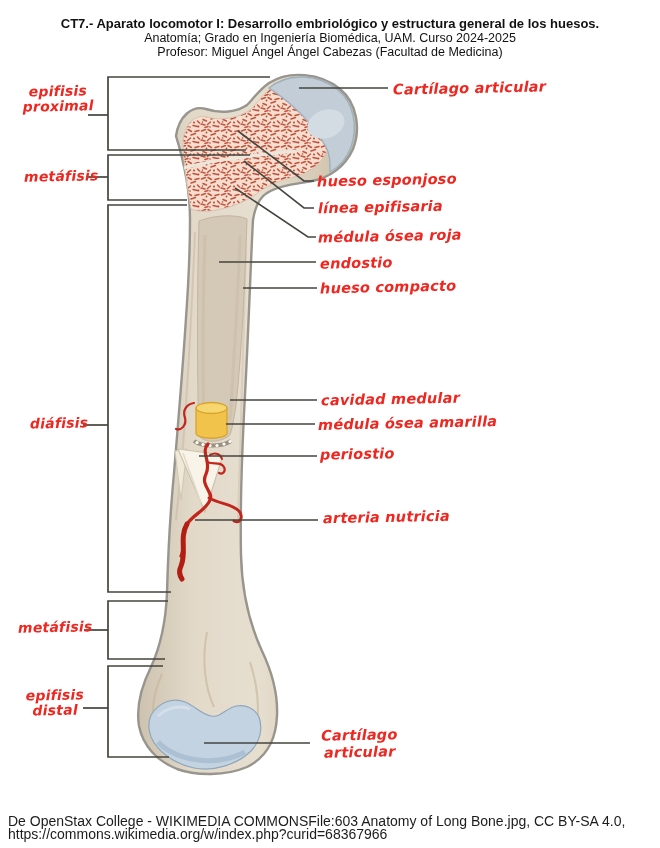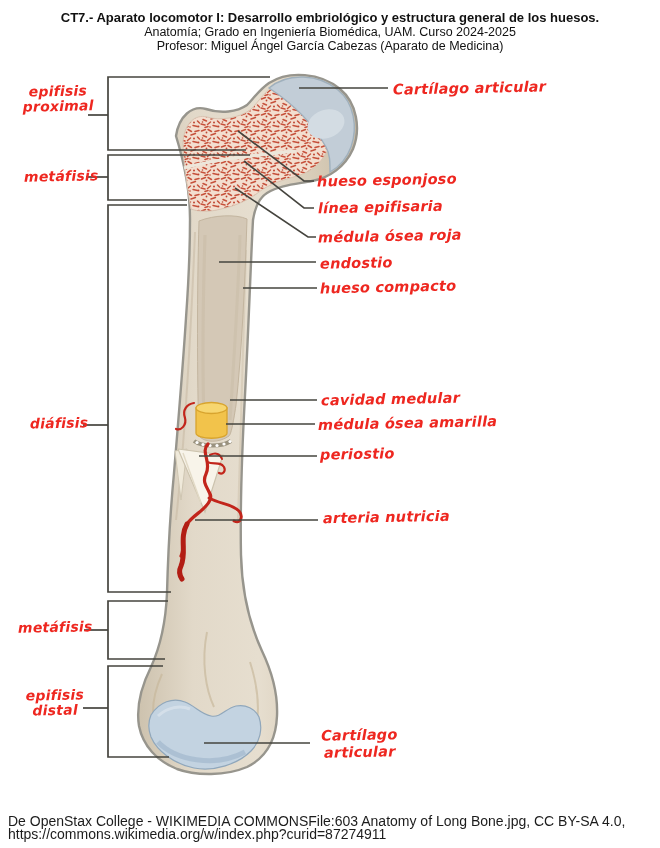--- a/index.html
+++ b/index.html
@@ -1,36 +1,36 @@
 <!DOCTYPE html>
 <html><head>
 <meta charset="utf-8">
 <style>
   html,body{margin:0;padding:0;background:#ffffff;}
   .page{position:relative;width:660px;height:848px;background:#ffffff;overflow:hidden;
         font-family:"Liberation Sans",sans-serif;}
-  .hdr{position:absolute;top:10px;left:0;width:660px;text-align:center;color:#111;}
+  .hdr{position:absolute;top:16px;left:0;width:660px;text-align:center;color:#111;}
   .hdr .t1{font-size:13px;font-weight:bold;line-height:15px;}
   .hdr .t2{font-size:12.5px;line-height:14px;}
   .fig{position:absolute;top:0;left:0;}
   .hw{position:absolute;color:#ee2720;font-family:"DejaVu Sans",sans-serif;
       font-style:italic;font-weight:700;white-space:pre-line;transform:rotate(-1.2deg);}
   .hw-r{font-size:14.5px;letter-spacing:.2px;line-height:17px;}
   .hw-l{font-size:14px;letter-spacing:.2px;line-height:15px;text-align:center;}
   .ftr{position:absolute;left:8px;top:815px;color:#1c1c1c;font-size:14px;line-height:12.5px;}
 </style>
 </head>
 <body>
 
 <div class="page">
 
   <div class="hdr">
     <div class="t1">CT7.- Aparato locomotor I:  Desarrollo embriológico y estructura general de los huesos.</div>
     <div class="t2">Anatomía; Grado en Ingeniería Biomédica, UAM. Curso 2024-2025</div>
-    <div class="t2">Profesor: Miguel Ángel García Cabezas (Aparato de Medicina)</div>
+    <div class="t2">Profesor: Miguel Ángel Ángel Cabezas (Facultad de Medicina)</div>
   </div>
 
   <svg class="fig" width="660" height="848" viewBox="0 0 660 848">
     <defs>
       <linearGradient id="boneg" x1="0" y1="0" x2="1" y2="0">
         <stop offset="0" stop-color="#cdc2ae"></stop>
         <stop offset="0.25" stop-color="#e2d9c9"></stop>
         <stop offset="0.55" stop-color="#e6decf"></stop>
         <stop offset="0.8" stop-color="#d8ccb8"></stop>
         <stop offset="1" stop-color="#c9bca6"></stop>
@@ -178,16 +178,16 @@
   <div class="hw hw-r" style="left:320px;top:279px;">hueso compacto</div>
   <div class="hw hw-r" style="left:321px;top:391px;">cavidad medular</div>
   <div class="hw hw-r" style="left:318px;top:415px;">médula ósea amarilla</div>
   <div class="hw hw-r" style="left:320px;top:446px;">periostio</div>
   <div class="hw hw-r" style="left:323px;top:509px;">arteria nutricia</div>
   <div class="hw hw-r" style="left:312px;top:727px;width:95px;text-align:center;">Cartílago
 articular</div>
 
   <div class="ftr">
     <div>De OpenStax College - WIKIMEDIA COMMONSFile:603 Anatomy of Long Bone.jpg, CC BY-SA 4.0,</div>
-    <div>https://commons.wikimedia.org/w/index.php?curid=87274911</div>
+    <div>https://commons.wikimedia.org/w/index.php?curid=68367966</div>
   </div>
 
 </div>
 
 </body></html>

